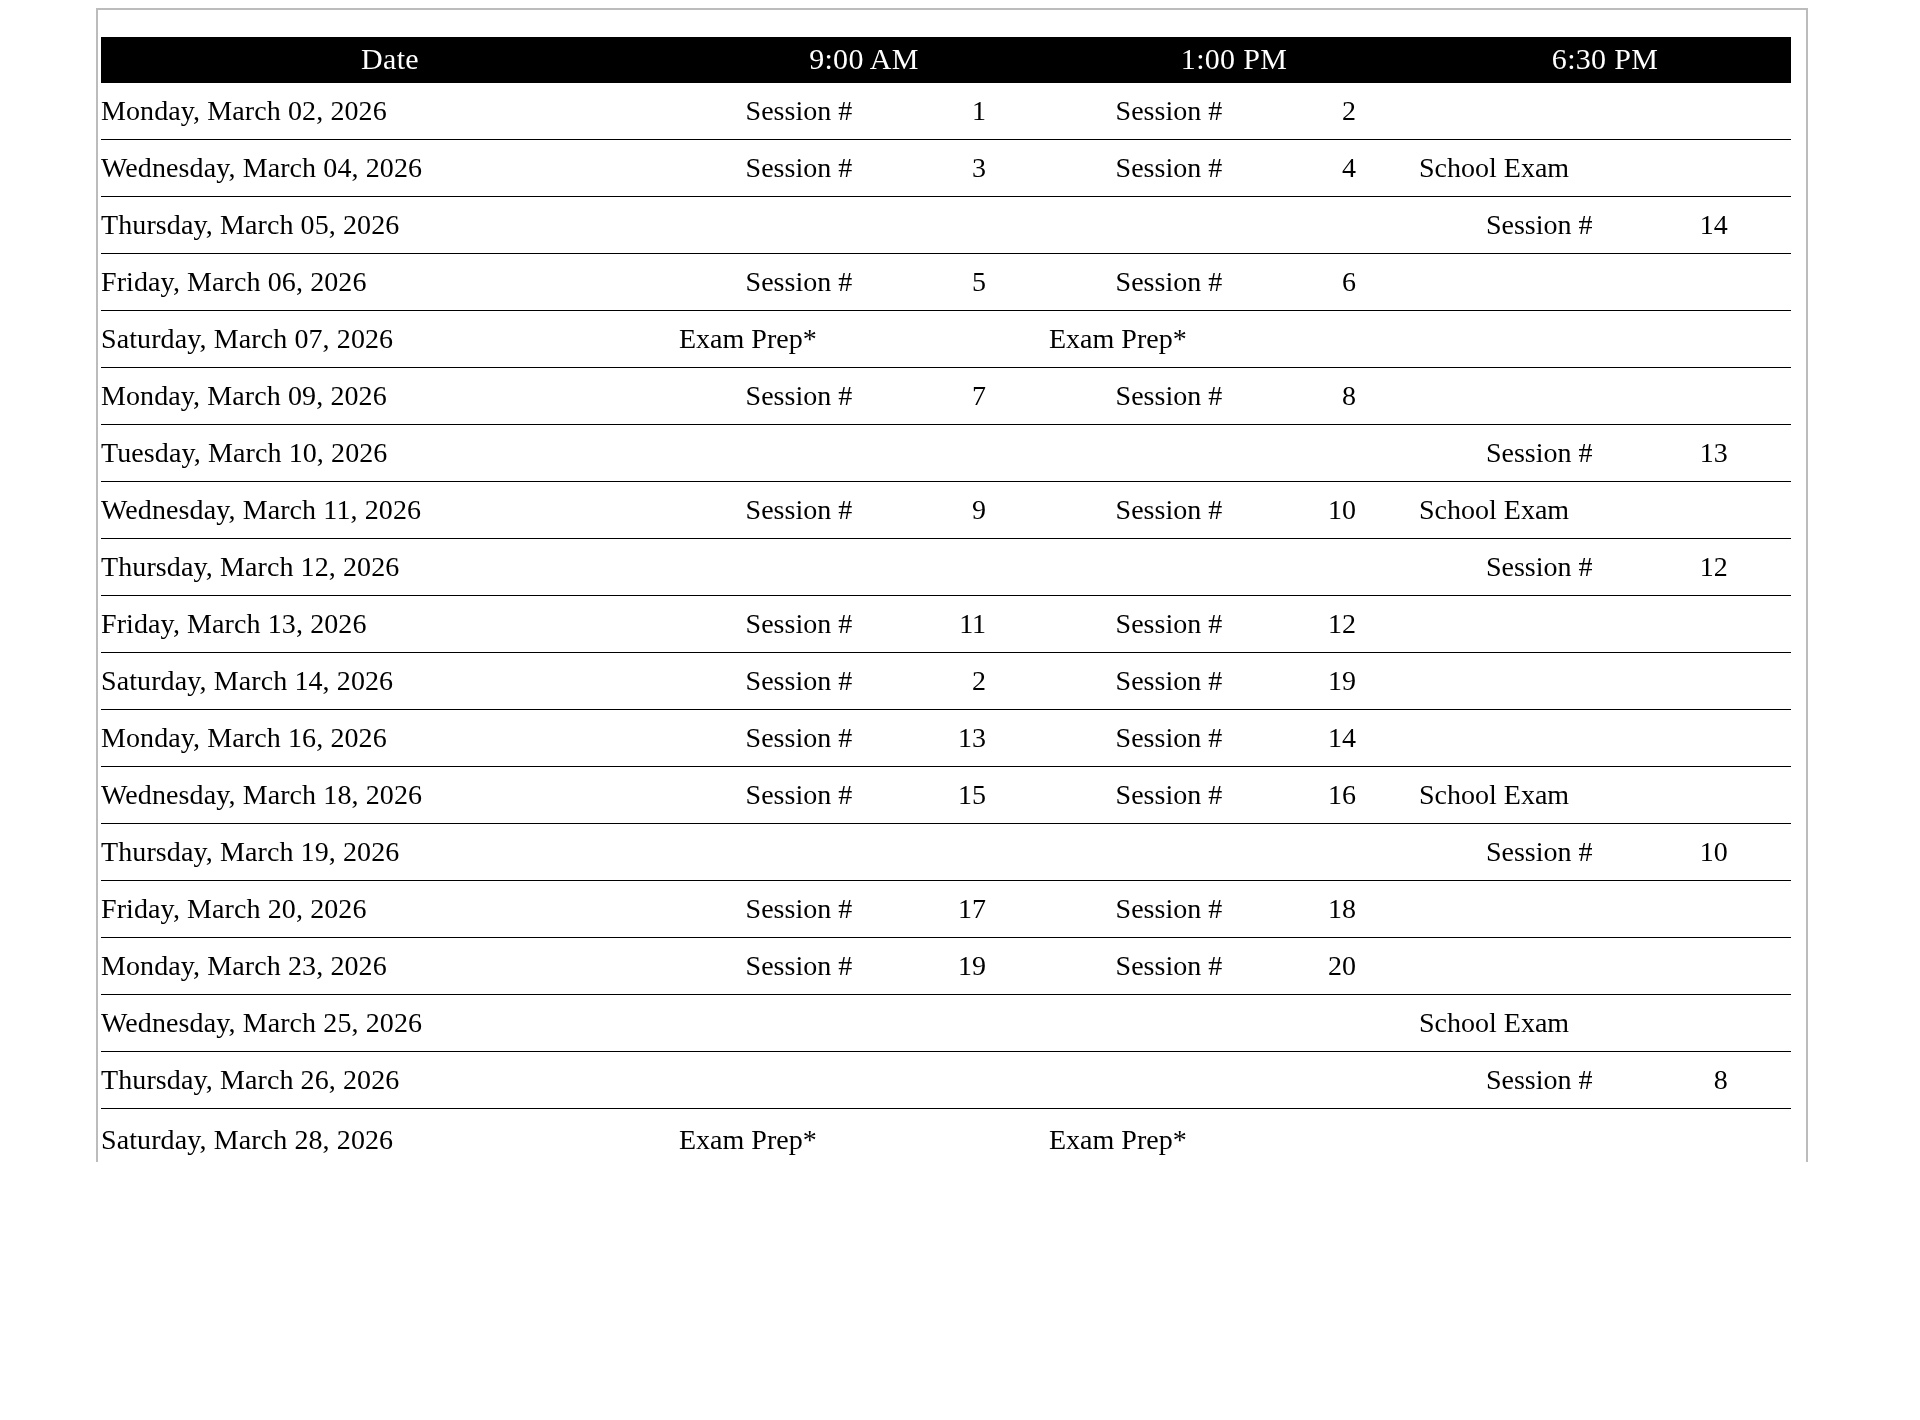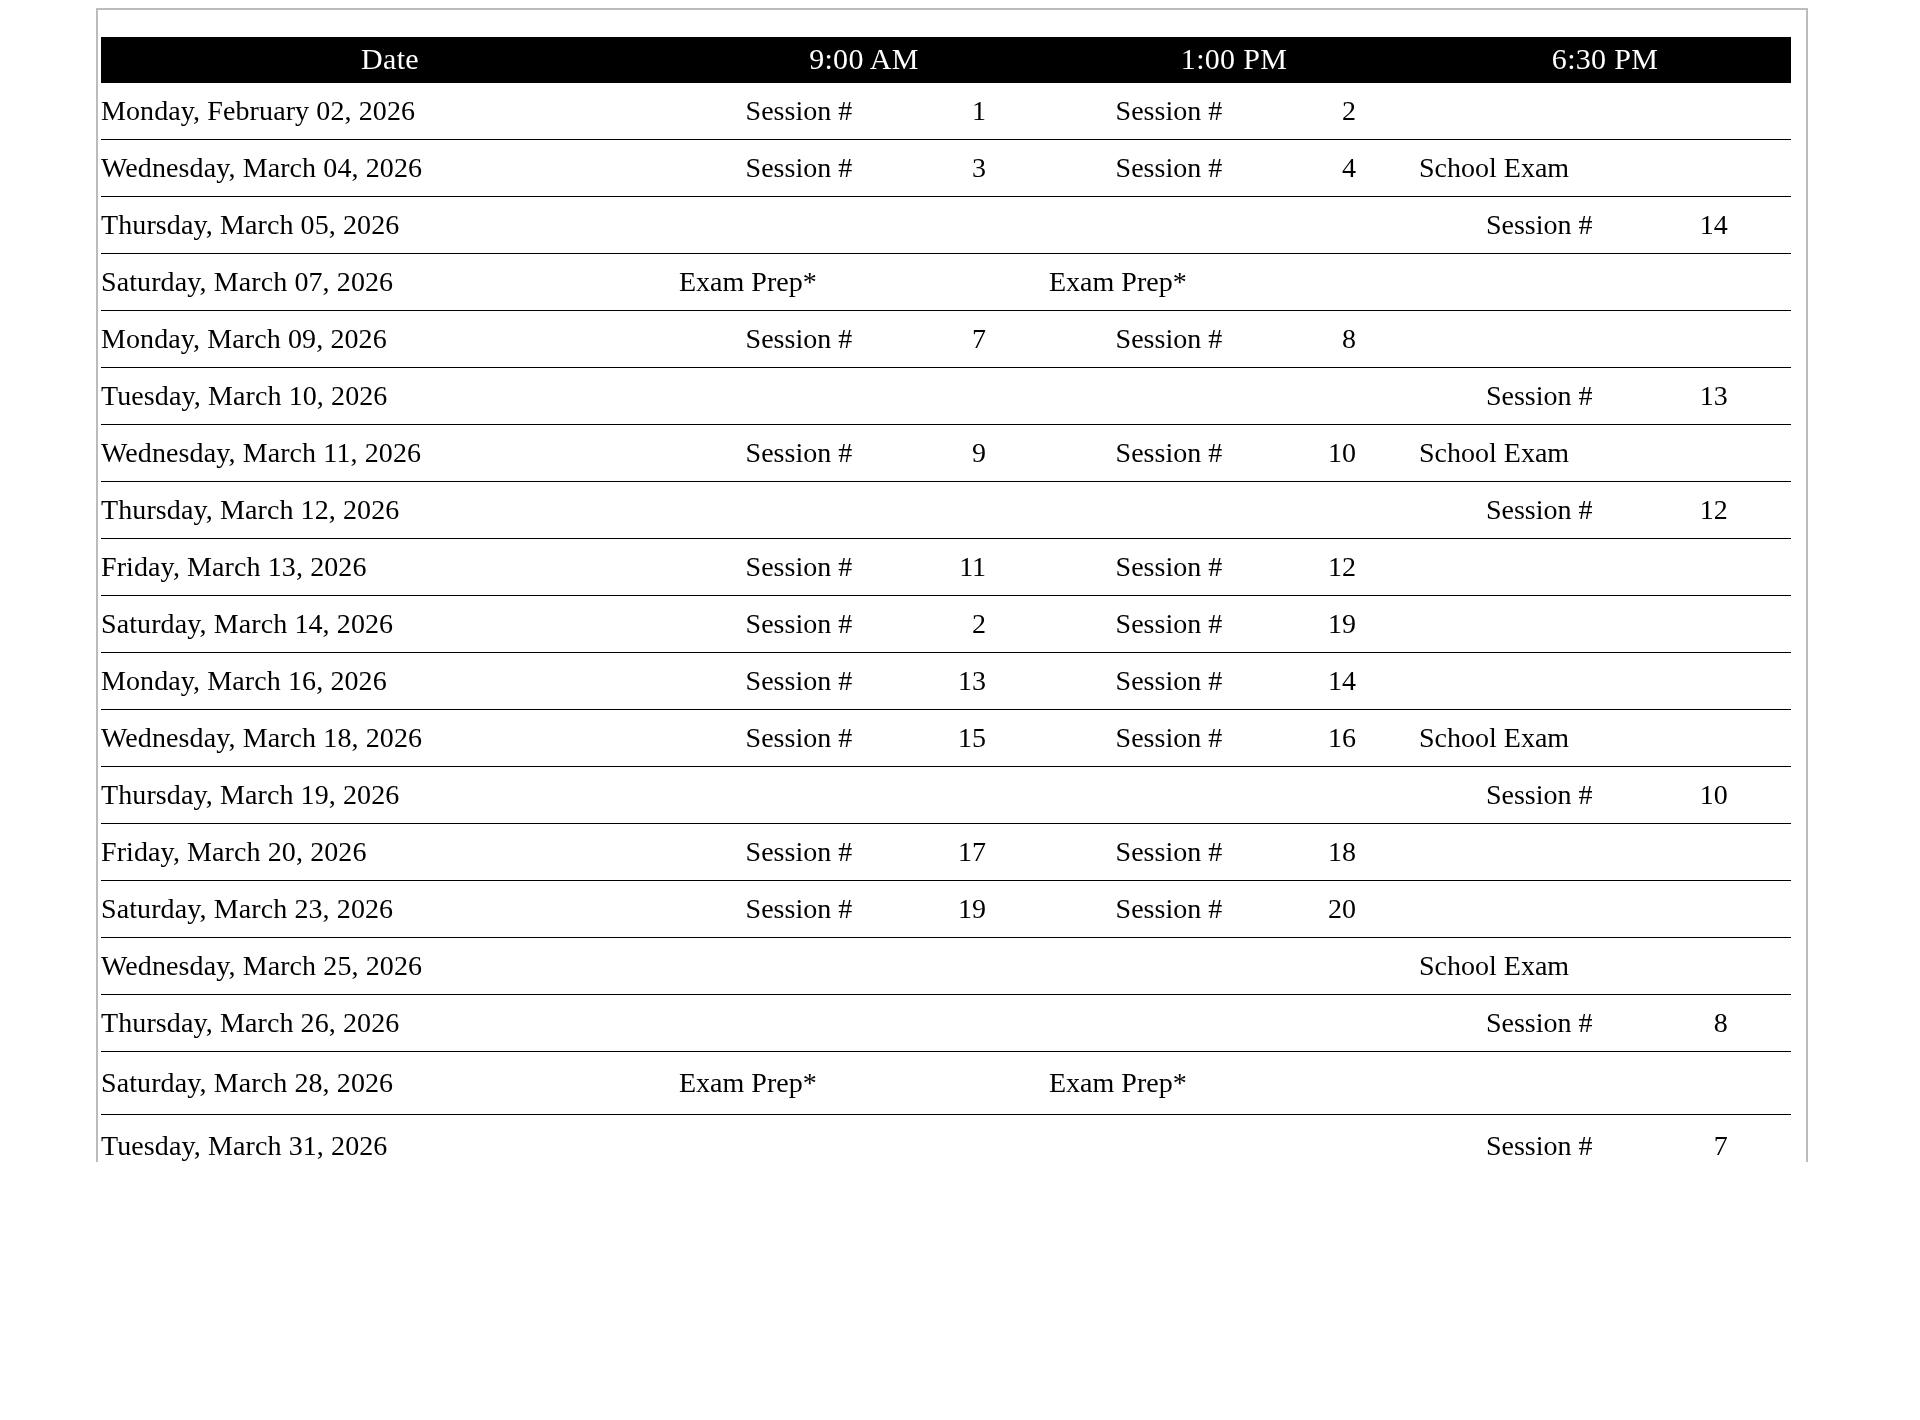--- a/index.html
+++ b/index.html
@@ -147,21 +147,21 @@
       <thead>
         <tr>
           <th class="date-head">Date</th>
           <th>9:00 AM</th>
           <th>1:00 PM</th>
           <th>6:30 PM</th>
         </tr>
       </thead>
       <tbody id="tbody">
           <tr>
-            <td class="date-cell">Monday, February 02, 2026</td>
+            <td class="date-cell">Monday, March 02, 2026</td>
             <td class="slot">
               <span class="sess">
                 <span class="lbl">Session #</span>
                 <span class="num">1</span>
               </span>
             </td>
             <td class="slot">
               <span class="sess">
                 <span class="lbl">Session #</span>
                 <span class="num">2</span>
@@ -192,20 +192,36 @@
             <td class="slot blocked"></td>
             <td class="slot blocked"></td>
             <td class="slot">
               <span class="sess">
                 <span class="lbl">Session #</span>
                 <span class="num">14</span>
               </span>
             </td>
           </tr>
           <tr>
+            <td class="date-cell">Friday, March 06, 2026</td>
+            <td class="slot">
+              <span class="sess">
+                <span class="lbl">Session #</span>
+                <span class="num">5</span>
+              </span>
+            </td>
+            <td class="slot">
+              <span class="sess">
+                <span class="lbl">Session #</span>
+                <span class="num">6</span>
+              </span>
+            </td>
+            <td class="slot blocked"></td>
+          </tr>
+          <tr>
             <td class="date-cell">Saturday, March 07, 2026</td>
             <td class="slot">
               <span class="plain">Exam Prep*</span>
             </td>
             <td class="slot">
               <span class="plain">Exam Prep*</span>
             </td>
             <td class="slot blocked"></td>
           </tr>
           <tr>
@@ -351,21 +367,21 @@
             </td>
             <td class="slot">
               <span class="sess">
                 <span class="lbl">Session #</span>
                 <span class="num">18</span>
               </span>
             </td>
             <td class="slot blocked"></td>
           </tr>
           <tr>
-            <td class="date-cell">Saturday, March 23, 2026</td>
+            <td class="date-cell">Monday, March 23, 2026</td>
             <td class="slot">
               <span class="sess">
                 <span class="lbl">Session #</span>
                 <span class="num">19</span>
               </span>
             </td>
             <td class="slot">
               <span class="sess">
                 <span class="lbl">Session #</span>
                 <span class="num">20</span>

